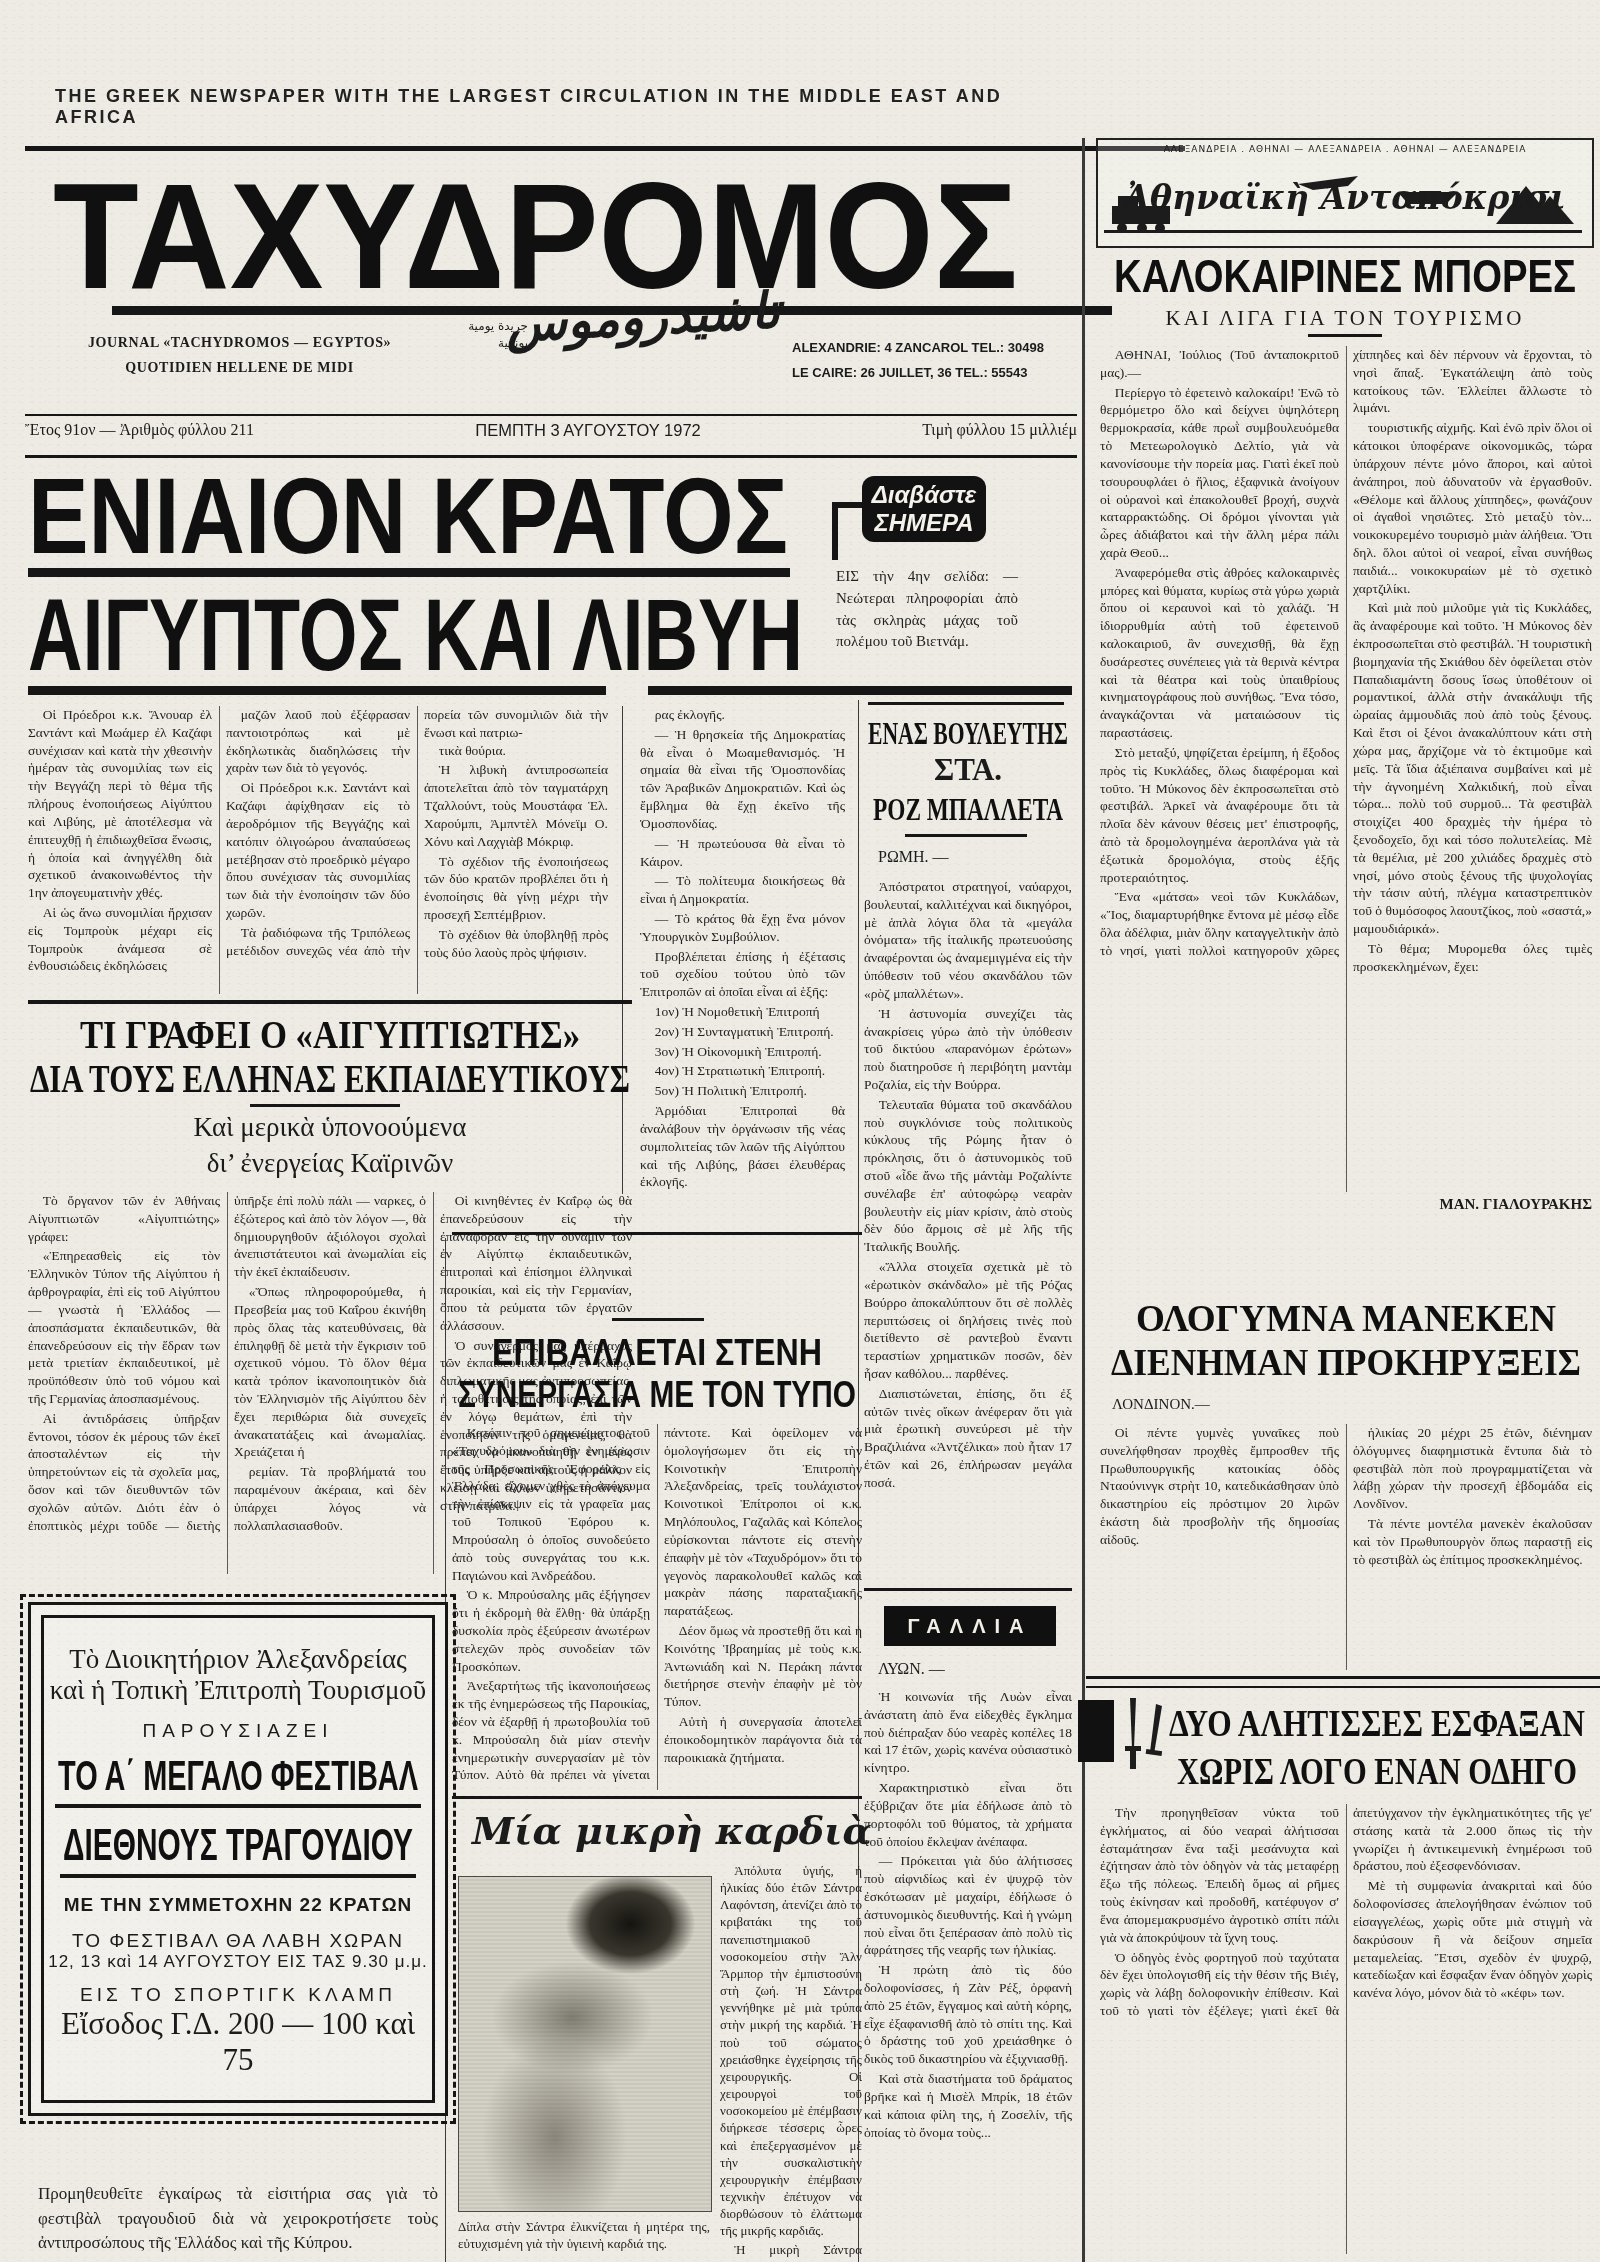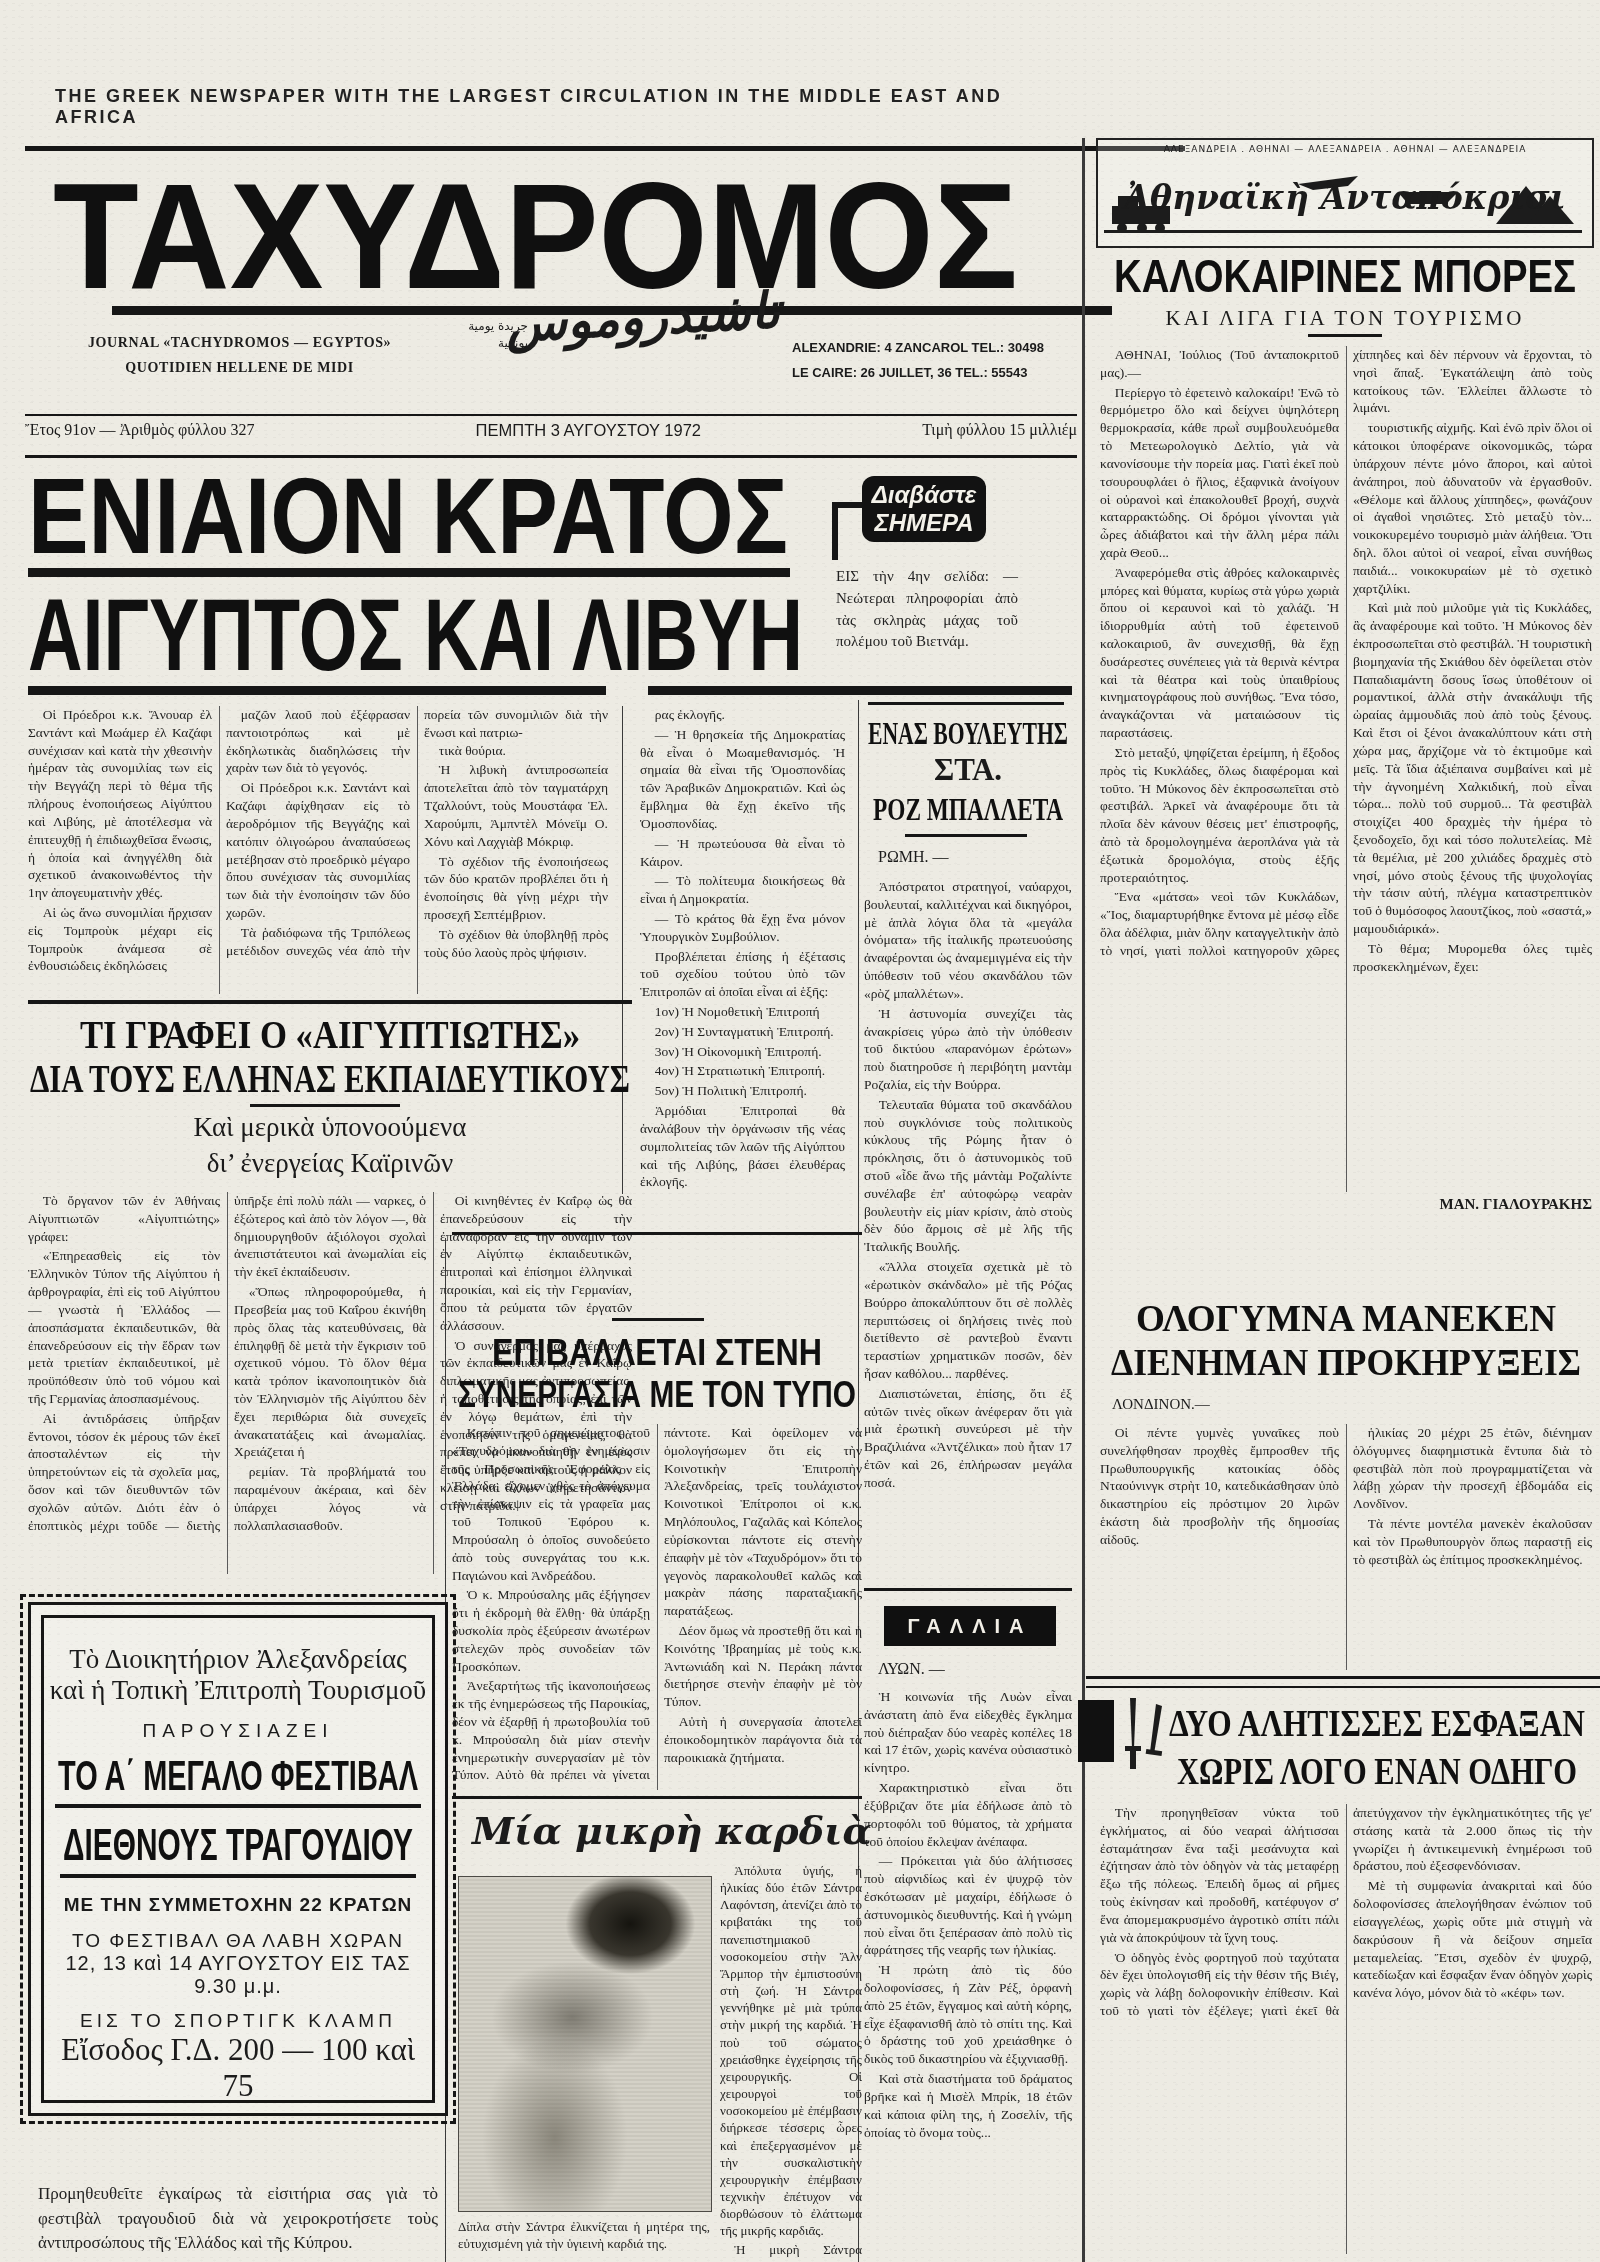--- a/index.html
+++ b/index.html
@@ -60,21 +60,21 @@
     <div>LE CAIRE: 26 JUILLET, 36 TEL.: 55543</div>
   </div>
 
   <div class="abs vrule" style="left:1082px;top:138px;width:3px;height:2124px;"></div>
   <div class="abs vrule" style="left:858px;top:700px;height:1562px;"></div>
   <div class="abs vrule" style="left:622px;top:706px;height:488px;"></div>
   <div class="abs vrule" style="left:445px;top:1238px;height:1024px;"></div>
 
   <div class="abs rule" style="left:25px;top:414px;width:1052px;height:2px;"></div>
   <div class="abs" style="left:25px;top:421px;width:1052px;display:flex;justify-content:space-between;font-size:16px;">
-    <span>Ἔτος 91ον — Ἀριθμὸς φύλλου 327</span>
+    <span>Ἔτος 91ον — Ἀριθμὸς φύλλου 211</span>
     <span class="sans" style="font-size:16.5px;">ΠΕΜΠΤΗ 3 ΑΥΓΟΥΣΤΟΥ 1972</span>
     <span>Τιμὴ φύλλου 15 μιλλιέμ</span>
   </div>
   <div class="abs rule" style="left:25px;top:455px;width:1052px;height:3px;"></div>
 
   <svg class="abs" style="left:28px;top:466px;" width="780" height="100">
     <text x="0" y="87" font-family="Liberation Sans, sans-serif" font-weight="bold" font-size="108" textLength="760" lengthAdjust="spacingAndGlyphs">ΕΝΙΑΙΟΝ ΚΡΑΤΟΣ</text>
   </svg>
   <div class="abs rule" style="left:28px;top:568px;width:762px;height:9px;"></div>
   <svg class="abs" style="left:28px;top:586px;" width="795" height="100">
@@ -150,21 +150,21 @@
       <svg width="370" height="46" style="margin-top:10px;">
         <text x="185" y="38" text-anchor="middle" font-family="Liberation Sans, sans-serif" font-weight="bold" font-size="42" textLength="360" lengthAdjust="spacingAndGlyphs">ΤΟ Α΄ ΜΕΓΑΛΟ ΦΕΣΤΙΒΑΛ</text>
       </svg>
       <div style="width:366px;height:4px;background:#161616;margin:2px auto 0;"></div>
       <svg width="360" height="48" style="margin-top:12px;">
         <text x="180" y="40" text-anchor="middle" font-family="Liberation Sans, sans-serif" font-weight="bold" font-size="44" textLength="350" lengthAdjust="spacingAndGlyphs">ΔΙΕΘΝΟΥΣ ΤΡΑΓΟΥΔΙΟΥ</text>
       </svg>
       <div style="width:356px;height:4px;background:#161616;margin:2px auto 0;"></div>
       <div class="sans" style="font-size:19px;font-weight:bold;letter-spacing:1px;margin-top:16px;">ΜΕ ΤΗΝ ΣΥΜΜΕΤΟΧΗΝ 22 ΚΡΑΤΩΝ</div>
       <div class="sans" style="font-size:19px;letter-spacing:2px;margin-top:14px;">ΤΟ ΦΕΣΤΙΒΑΛ ΘΑ ΛΑΒΗ ΧΩΡΑΝ</div>
-      <div class="sans" style="font-size:20px;letter-spacing:1px;">12, 13 καὶ 14 ΑΥΓΟΥΣΤΟΥ ΕΙΣ ΤΑΣ 9.30 μ.μ.</div>
+      <div class="sans" style="font-size:17px;letter-spacing:1px;">12, 13 καὶ 14 ΑΥΓΟΥΣΤΟΥ ΕΙΣ ΤΑΣ 9.30 μ.μ.</div>
       <div class="sans" style="font-size:19px;letter-spacing:4px;margin-top:12px;">ΕΙΣ ΤΟ ΣΠΟΡΤΙΓΚ ΚΛΑΜΠ</div>
       <div style="font-size:31px;margin-top:0;">Εἴσοδος Γ.Δ. 200 — 100 καὶ 75</div>
       
       
     </div>
   </div>
   <div class="abs body" style="left:38px;top:2142px;width:400px;font-size:17px;line-height:1.45;margin-top:40px;">Προμηθευθεῖτε ἐγκαίρως τὰ εἰσιτήρια σας γιὰ τὸ φεστιβὰλ τραγουδιοῦ διὰ νὰ χειροκροτήσετε τοὺς ἀντιπροσώπους τῆς Ἑλλάδος καὶ τῆς Κύπρου.</div>
 
   <div class="abs rule" style="left:452px;top:1232px;width:410px;height:3px;"></div>
   <div class="abs rule" style="left:612px;top:1318px;width:92px;height:3px;"></div>

